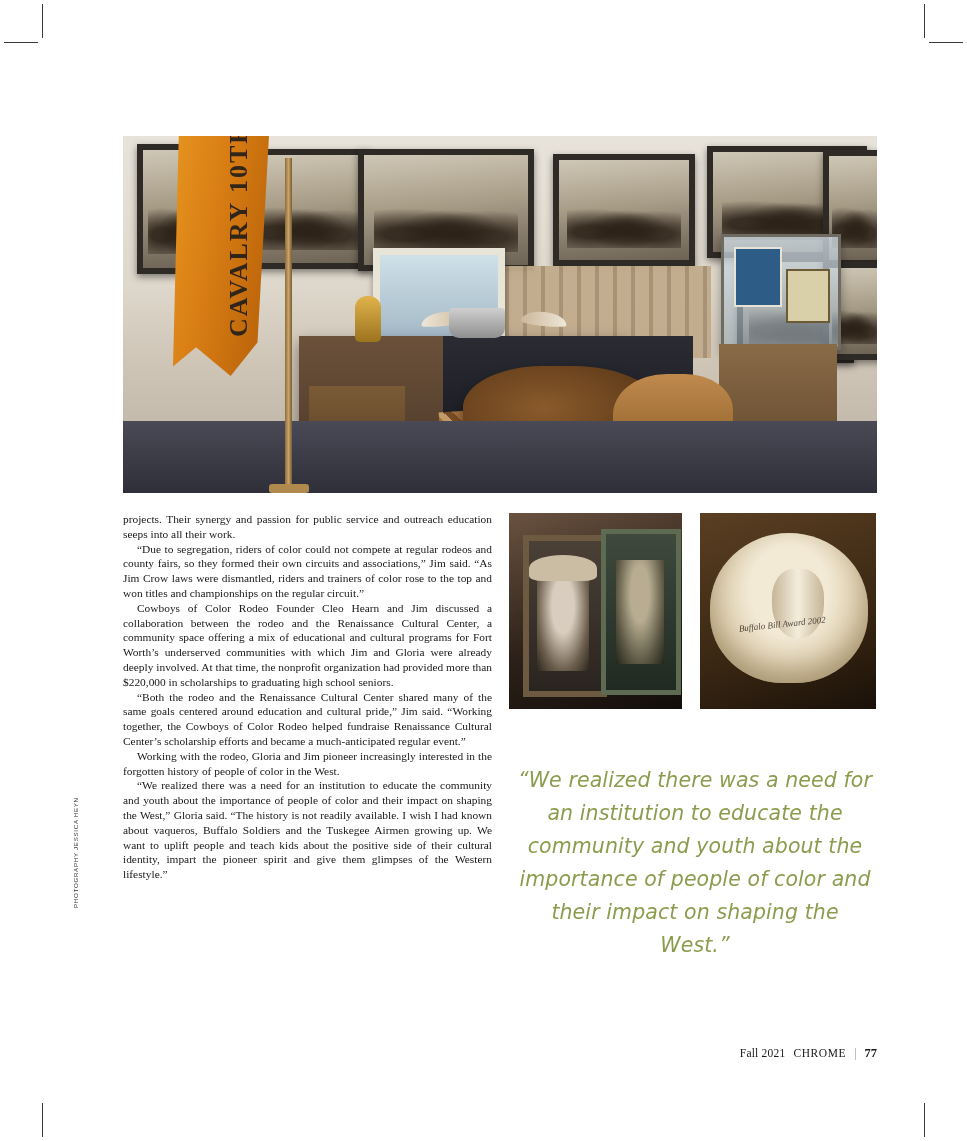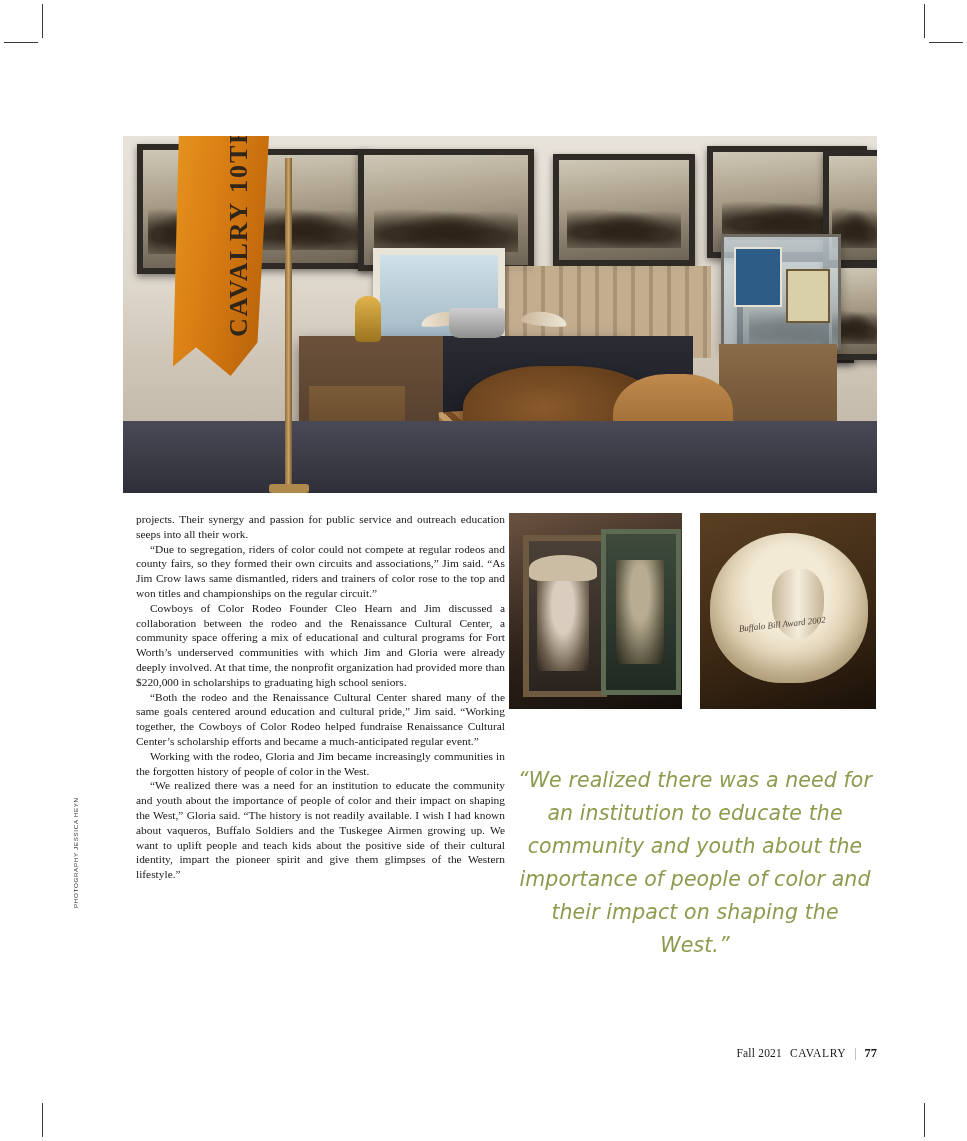--- a/index.html
+++ b/index.html
@@ -205,21 +205,21 @@
   }
   .chair {
     position: absolute; left: 186px; top: 250px; width: 96px; height: 105px;
     background: linear-gradient(180deg,#7c5c36,#4e3820);
     opacity: 0.95;
   }
 
   
   .col-text {
     position: absolute;
-    left: 136px;
+    left: 123px;
     top: 512px;
     width: 369px;
     font-size: 11.4px;
     line-height: 14.8px;
     text-align: justify;
     text-justify: inter-word;
     color: #171717;
     hyphens: auto;
   }
   .col-text p { margin: 0; text-indent: 14px; }
@@ -402,24 +402,24 @@
       <div class="pole"></div>
       <div class="pole-base"></div>
       <div class="banner">
         <div class="banner-text">CAVALRY 10TH BUFFALO SOLDIERS</div>
       </div>
     </div>
   </div>
 
   <div class="col-text">
     <p class="first">projects. Their synergy and passion for public service and outreach education seeps into all their work.</p>
-    <p>“Due to segregation, riders of color could not compete at regular rodeos and county fairs, so they formed their own circuits and associations,” Jim said. “As Jim Crow laws same dismantled, riders and trainers of color rose to the top and won titles and championships on the regular circuit.”</p>
+    <p>“Due to segregation, riders of color could not compete at regular rodeos and county fairs, so they formed their own circuits and associations,” Jim said. “As Jim Crow laws were dismantled, riders and trainers of color rose to the top and won titles and championships on the regular circuit.”</p>
     <p>Cowboys of Color Rodeo Founder Cleo Hearn and Jim discussed a collaboration between the rodeo and the Renaissance Cultural Center, a community space offering a mix of educational and cultural programs for Fort Worth’s underserved communities with which Jim and Gloria were already deeply involved. At that time, the nonprofit organization had provided more than $220,000 in scholarships to graduating high school seniors.</p>
     <p>“Both the rodeo and the Renaissance Cultural Center shared many of the same goals centered around education and cultural pride,” Jim said. “Working together, the Cowboys of Color Rodeo helped fundraise Renaissance Cultural Center’s scholarship efforts and became a much-anticipated regular event.”</p>
-    <p>Working with the rodeo, Gloria and Jim became increasingly communities in the forgotten history of people of color in the West.</p>
+    <p>Working with the rodeo, Gloria and Jim pioneer increasingly interested in the forgotten history of people of color in the West.</p>
     <p>“We realized there was a need for an institution to educate the community and youth about the importance of people of color and their impact on shaping the West,” Gloria said. “The history is not readily available. I wish I had known about vaqueros, Buffalo Soldiers and the Tuskegee Airmen growing up. We want to uplift people and teach kids about the positive side of their cultural identity, impart the pioneer spirit and give them glimpses of the Western lifestyle.”</p>
   </div>
 
   <div class="photo-a">
     <div class="pa-bg"></div>
     <div class="pa-frame-l">
       <div class="pa-face-l"></div>
       <div class="pa-hat-l"></div>
     </div>
     <div class="pa-frame-r">
@@ -434,18 +434,18 @@
     </div>
     <div class="pb-sign">Buffalo Bill Award 2002</div>
   </div>
 
   <div class="pullquote">“We realized there was a need for an institution to educate the community and youth about the importance of people of color and their impact on shaping the West.”</div>
 
   <div class="credit">PHOTOGRAPHY JESSICA HEYN</div>
 
   <div class="footer">
     <span class="issue">Fall 2021</span>
-    <span class="brand">CAVALRY</span>
+    <span class="brand">CHROME</span>
     <span class="bar">|</span>
     <span class="pageno">77</span>
   </div>
 
 </div>
 
 </body></html>

